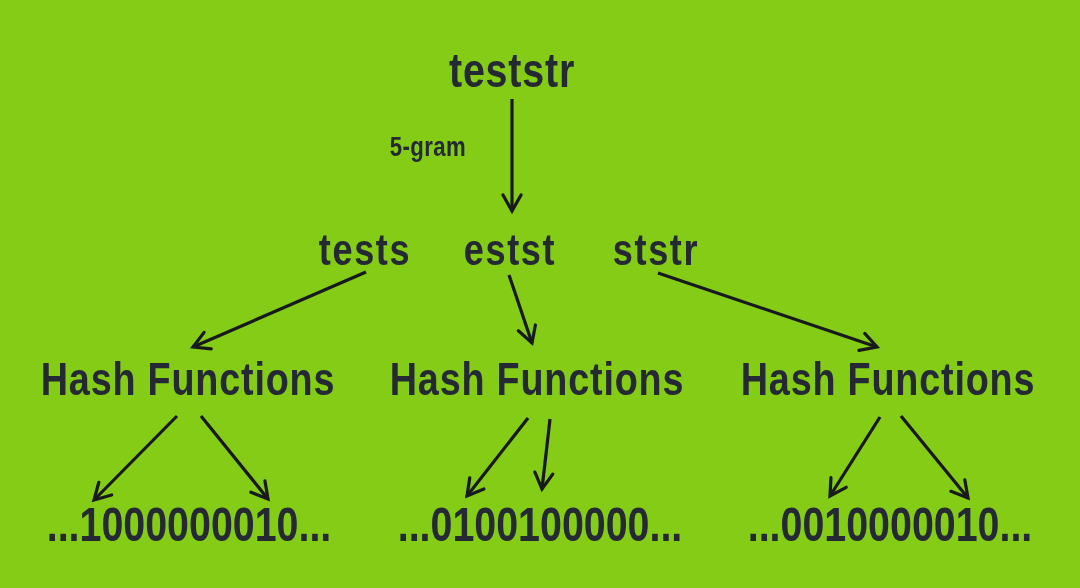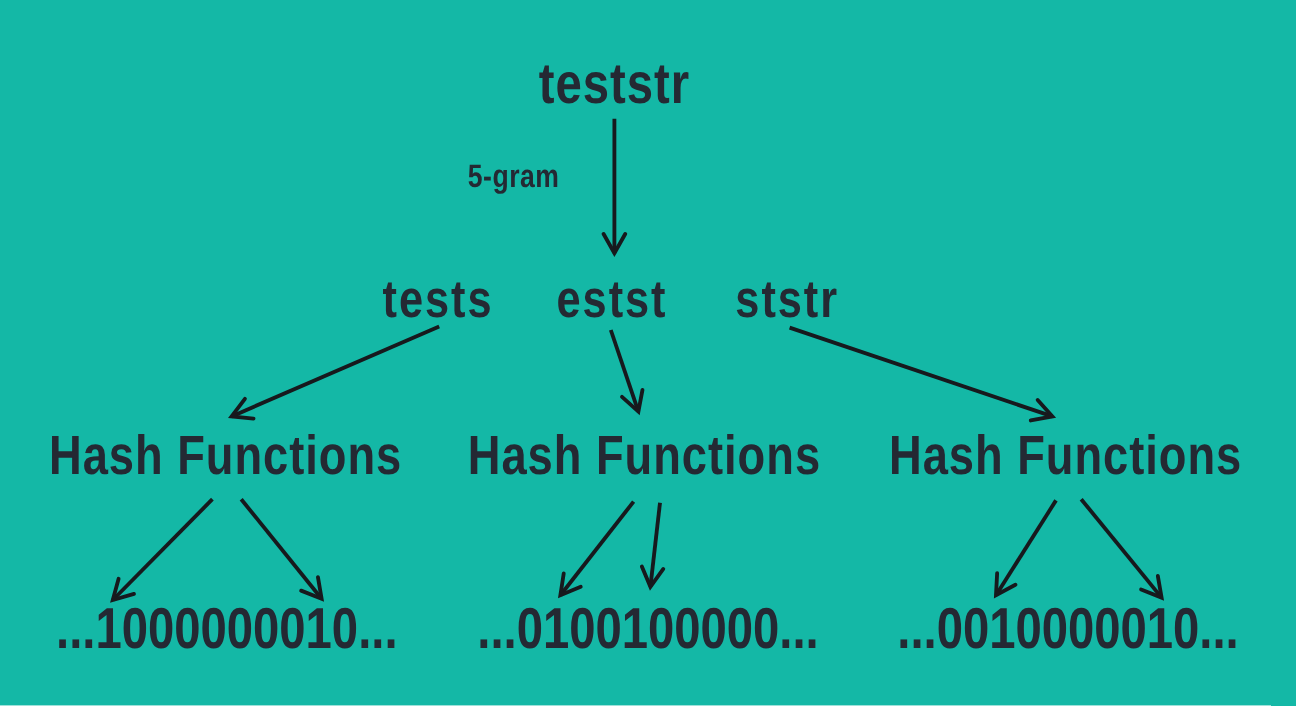--- a/index.html
+++ b/index.html
@@ -4,21 +4,21 @@
 <style>
   html, body {
     margin: 0;
     padding: 0;
     background: #ffffff;
   }
   .stage {
     position: relative;
     width: 1080px;
     height: 588px;
-    background: #14b8a6;
+    background: #84cc16;
     overflow: hidden;
     font-family: "Liberation Sans", sans-serif;
   }
   .arrows {
     position: absolute;
     left: 0;
     top: 0;
     width: 1080px;
     height: 588px;
     pointer-events: none;

